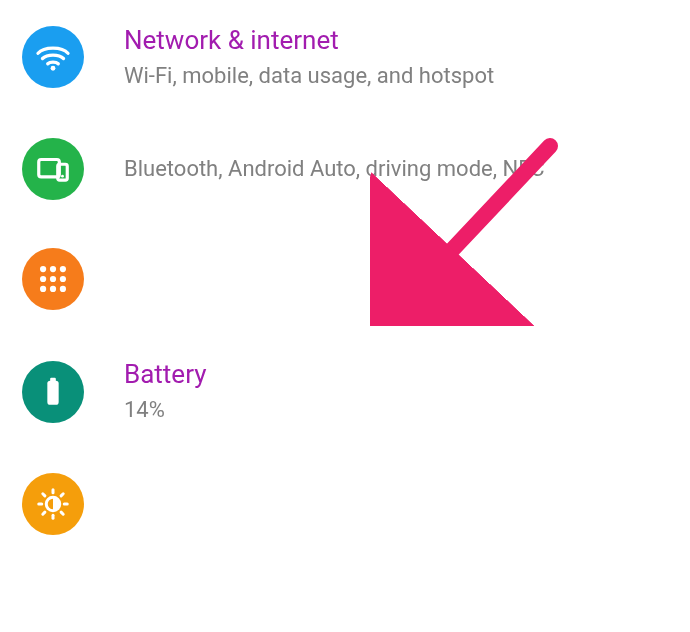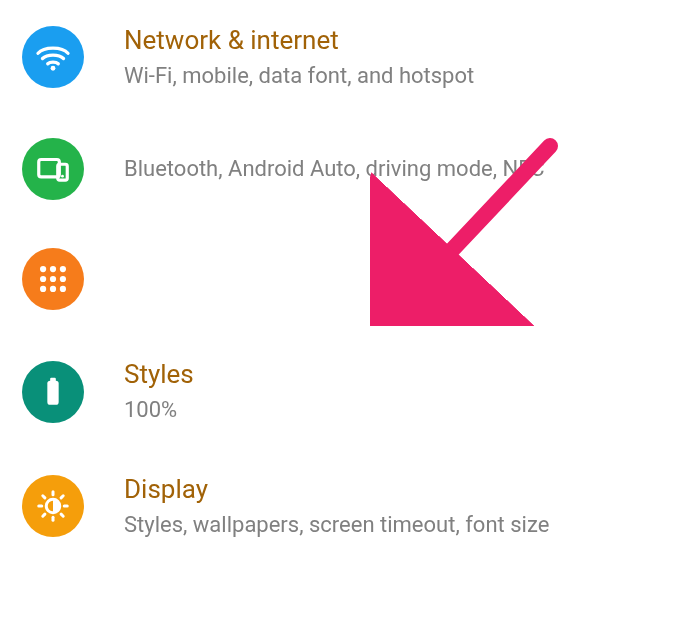--- a/index.html
+++ b/index.html
@@ -35,21 +35,21 @@
     .icon-orange { background: #f67c1b; }
     .icon-teal { background: #099079; }
     .icon-amber { background: #f59e0b; }
     .text-block {
       display: flex;
       flex-direction: column;
     }
     .title {
       font-size: 26px;
       font-weight: 400;
-      color: #a16207;
+      color: #a21caf;
       line-height: 1.3;
       margin-bottom: 4px;
     }
     .subtitle {
       font-size: 22px;
       font-weight: 400;
       color: #808080;
       line-height: 1.3;
     }
     .annotation-arrow {
@@ -70,21 +70,21 @@
     <div class="icon-circle icon-blue">
       <svg width="36" height="36" viewBox="0 0 24 24" fill="none">
         <path d="M2 9.5 C6 5, 18 5, 22 9.5" stroke="white" stroke-width="2.2" stroke-linecap="round"></path>
         <path d="M5 13 C8 10, 16 10, 19 13" stroke="white" stroke-width="2.2" stroke-linecap="round"></path>
         <path d="M8.5 16.5 C10 15, 14 15, 15.5 16.5" stroke="white" stroke-width="2.2" stroke-linecap="round"></path>
         <circle cx="12" cy="19.5" r="1.6" fill="white"></circle>
       </svg>
     </div>
     <div class="text-block">
       <div class="title">Network &amp; internet</div>
-      <div class="subtitle">Wi-Fi, mobile, data font, and hotspot</div>
+      <div class="subtitle">Wi-Fi, mobile, data usage, and hotspot</div>
     </div>
   </div>
 
   <div class="settings-item">
     <div class="icon-circle icon-green">
       <svg width="38" height="38" viewBox="0 0 24 24" fill="none">
         <rect x="3" y="6" width="13" height="11" rx="1.5" stroke="white" stroke-width="2" fill="none"></rect>
         <rect x="15" y="9" width="6" height="10" rx="1.2" stroke="white" stroke-width="2" fill="none"></rect>
         <circle cx="18" cy="16.5" r="0.9" fill="white"></circle>
       </svg>
@@ -113,46 +113,42 @@
   </div>
 
   <div class="settings-item">
     <div class="icon-circle icon-teal">
       <svg width="34" height="34" viewBox="0 0 24 24" fill="white">
         <rect x="8" y="4" width="8" height="17" rx="2"></rect>
         <rect x="10" y="2" width="4" height="3" rx="0.8"></rect>
       </svg>
     </div>
     <div class="text-block">
-      <div class="title">Styles</div>
-      <div class="subtitle">100%</div>
+      <div class="title">Battery</div>
+      <div class="subtitle">14%</div>
     </div>
   </div>
 
   <div class="settings-item">
     <div class="icon-circle icon-amber">
       <svg width="36" height="36" viewBox="0 0 24 24" fill="none">
         <circle cx="12" cy="12" r="4.5" stroke="white" stroke-width="2"></circle>
         <path d="M12 12 L12 7.5 A4.5 4.5 0 0 1 12 16.5 Z" fill="white"></path>
         <g stroke="white" stroke-width="2" stroke-linecap="round">
           <line x1="12" y1="2.5" x2="12" y2="4.5"></line>
           <line x1="12" y1="19.5" x2="12" y2="21.5"></line>
           <line x1="2.5" y1="12" x2="4.5" y2="12"></line>
           <line x1="19.5" y1="12" x2="21.5" y2="12"></line>
           <line x1="5.2" y1="5.2" x2="6.6" y2="6.6"></line>
           <line x1="17.4" y1="17.4" x2="18.8" y2="18.8"></line>
           <line x1="5.2" y1="18.8" x2="6.6" y2="17.4"></line>
           <line x1="17.4" y1="6.6" x2="18.8" y2="5.2"></line>
         </g>
       </svg>
     </div>
-    <div class="text-block">
-      <div class="title">Display</div>
-      <div class="subtitle">Styles, wallpapers, screen timeout, font size</div>
-    </div>
   </div>
 
 </div>
 
 <div class="annotation-arrow">
   <svg width="220" height="200" viewBox="0 0 220 200">
     <defs>
       <marker id="arrowhead" markerWidth="14" markerHeight="14" refX="3" refY="7" orient="auto">
         <polygon points="0 0, 14 7, 0 14" fill="#ed1e68"></polygon>
       </marker>

